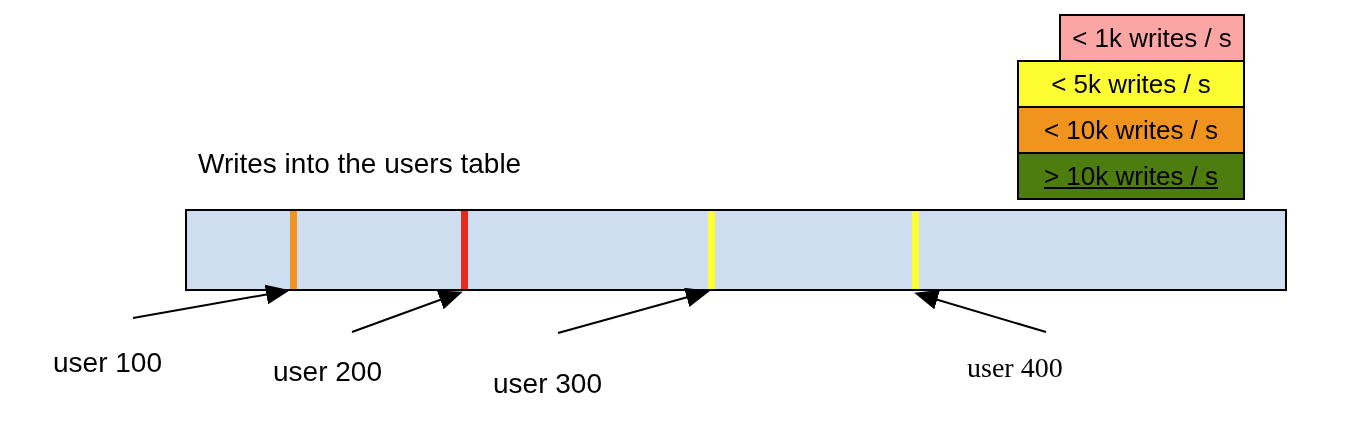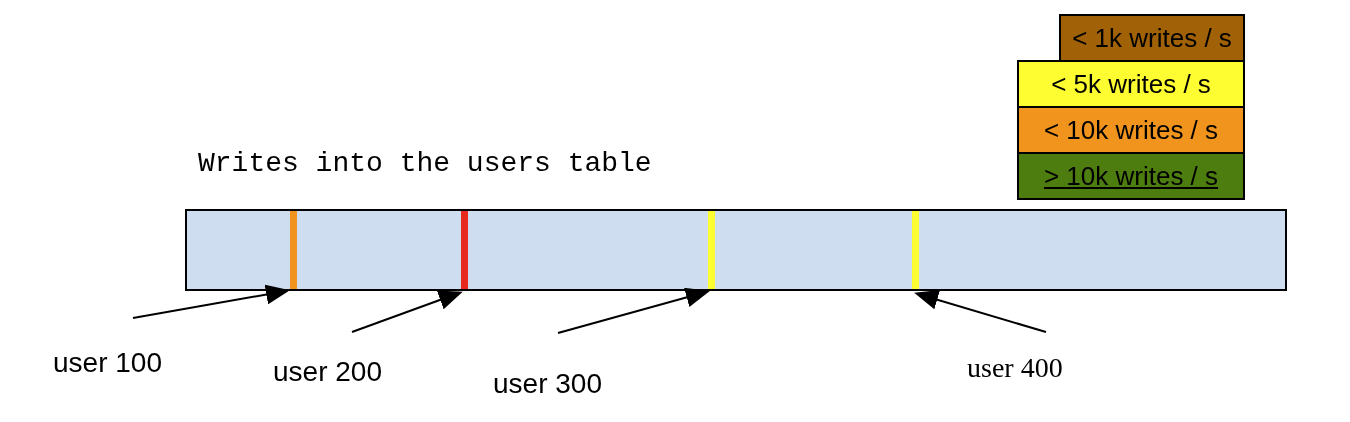--- a/index.html
+++ b/index.html
@@ -11,21 +11,20 @@
     font-family: "Liberation Sans", sans-serif;
     color: #000000;
     overflow: hidden;
   }
   .title {
     position: absolute;
     left: 198px;
     top: 148px;
     font-size: 28px;
     white-space: nowrap;
-    font-family: Liberation Mono, monospace;
   }
   
   .legend {
     position: absolute;
     left: 1017px;
     top: 14px;
     width: 228px;
   }
   .legend-row {
     box-sizing: border-box;
@@ -78,21 +77,21 @@
   }
 </style>
 </head>
 <body>
 
 <div class="canvas">
 
   <div class="title">Writes into the users table</div>
 
   <div class="legend">
-    <div class="legend-row" style="background-color: #a16207; margin-left: 42px;">
+    <div class="legend-row" style="background-color: #fca5a5; margin-left: 42px;">
       <span>&lt; 1k writes / s</span>
     </div>
     <div class="legend-row" style="background-color: rgb(253, 253, 50);">
       <span>&lt; 5k writes / s</span>
     </div>
     <div class="legend-row" style="background-color: rgb(240, 148, 30); text-align: right;">
       <span>&lt; 10k writes / s</span>
     </div>
     <div class="legend-row" style="background-color: #4d7c0f; text-decoration: underline;">
       <span>&gt; 10k writes / s</span>

